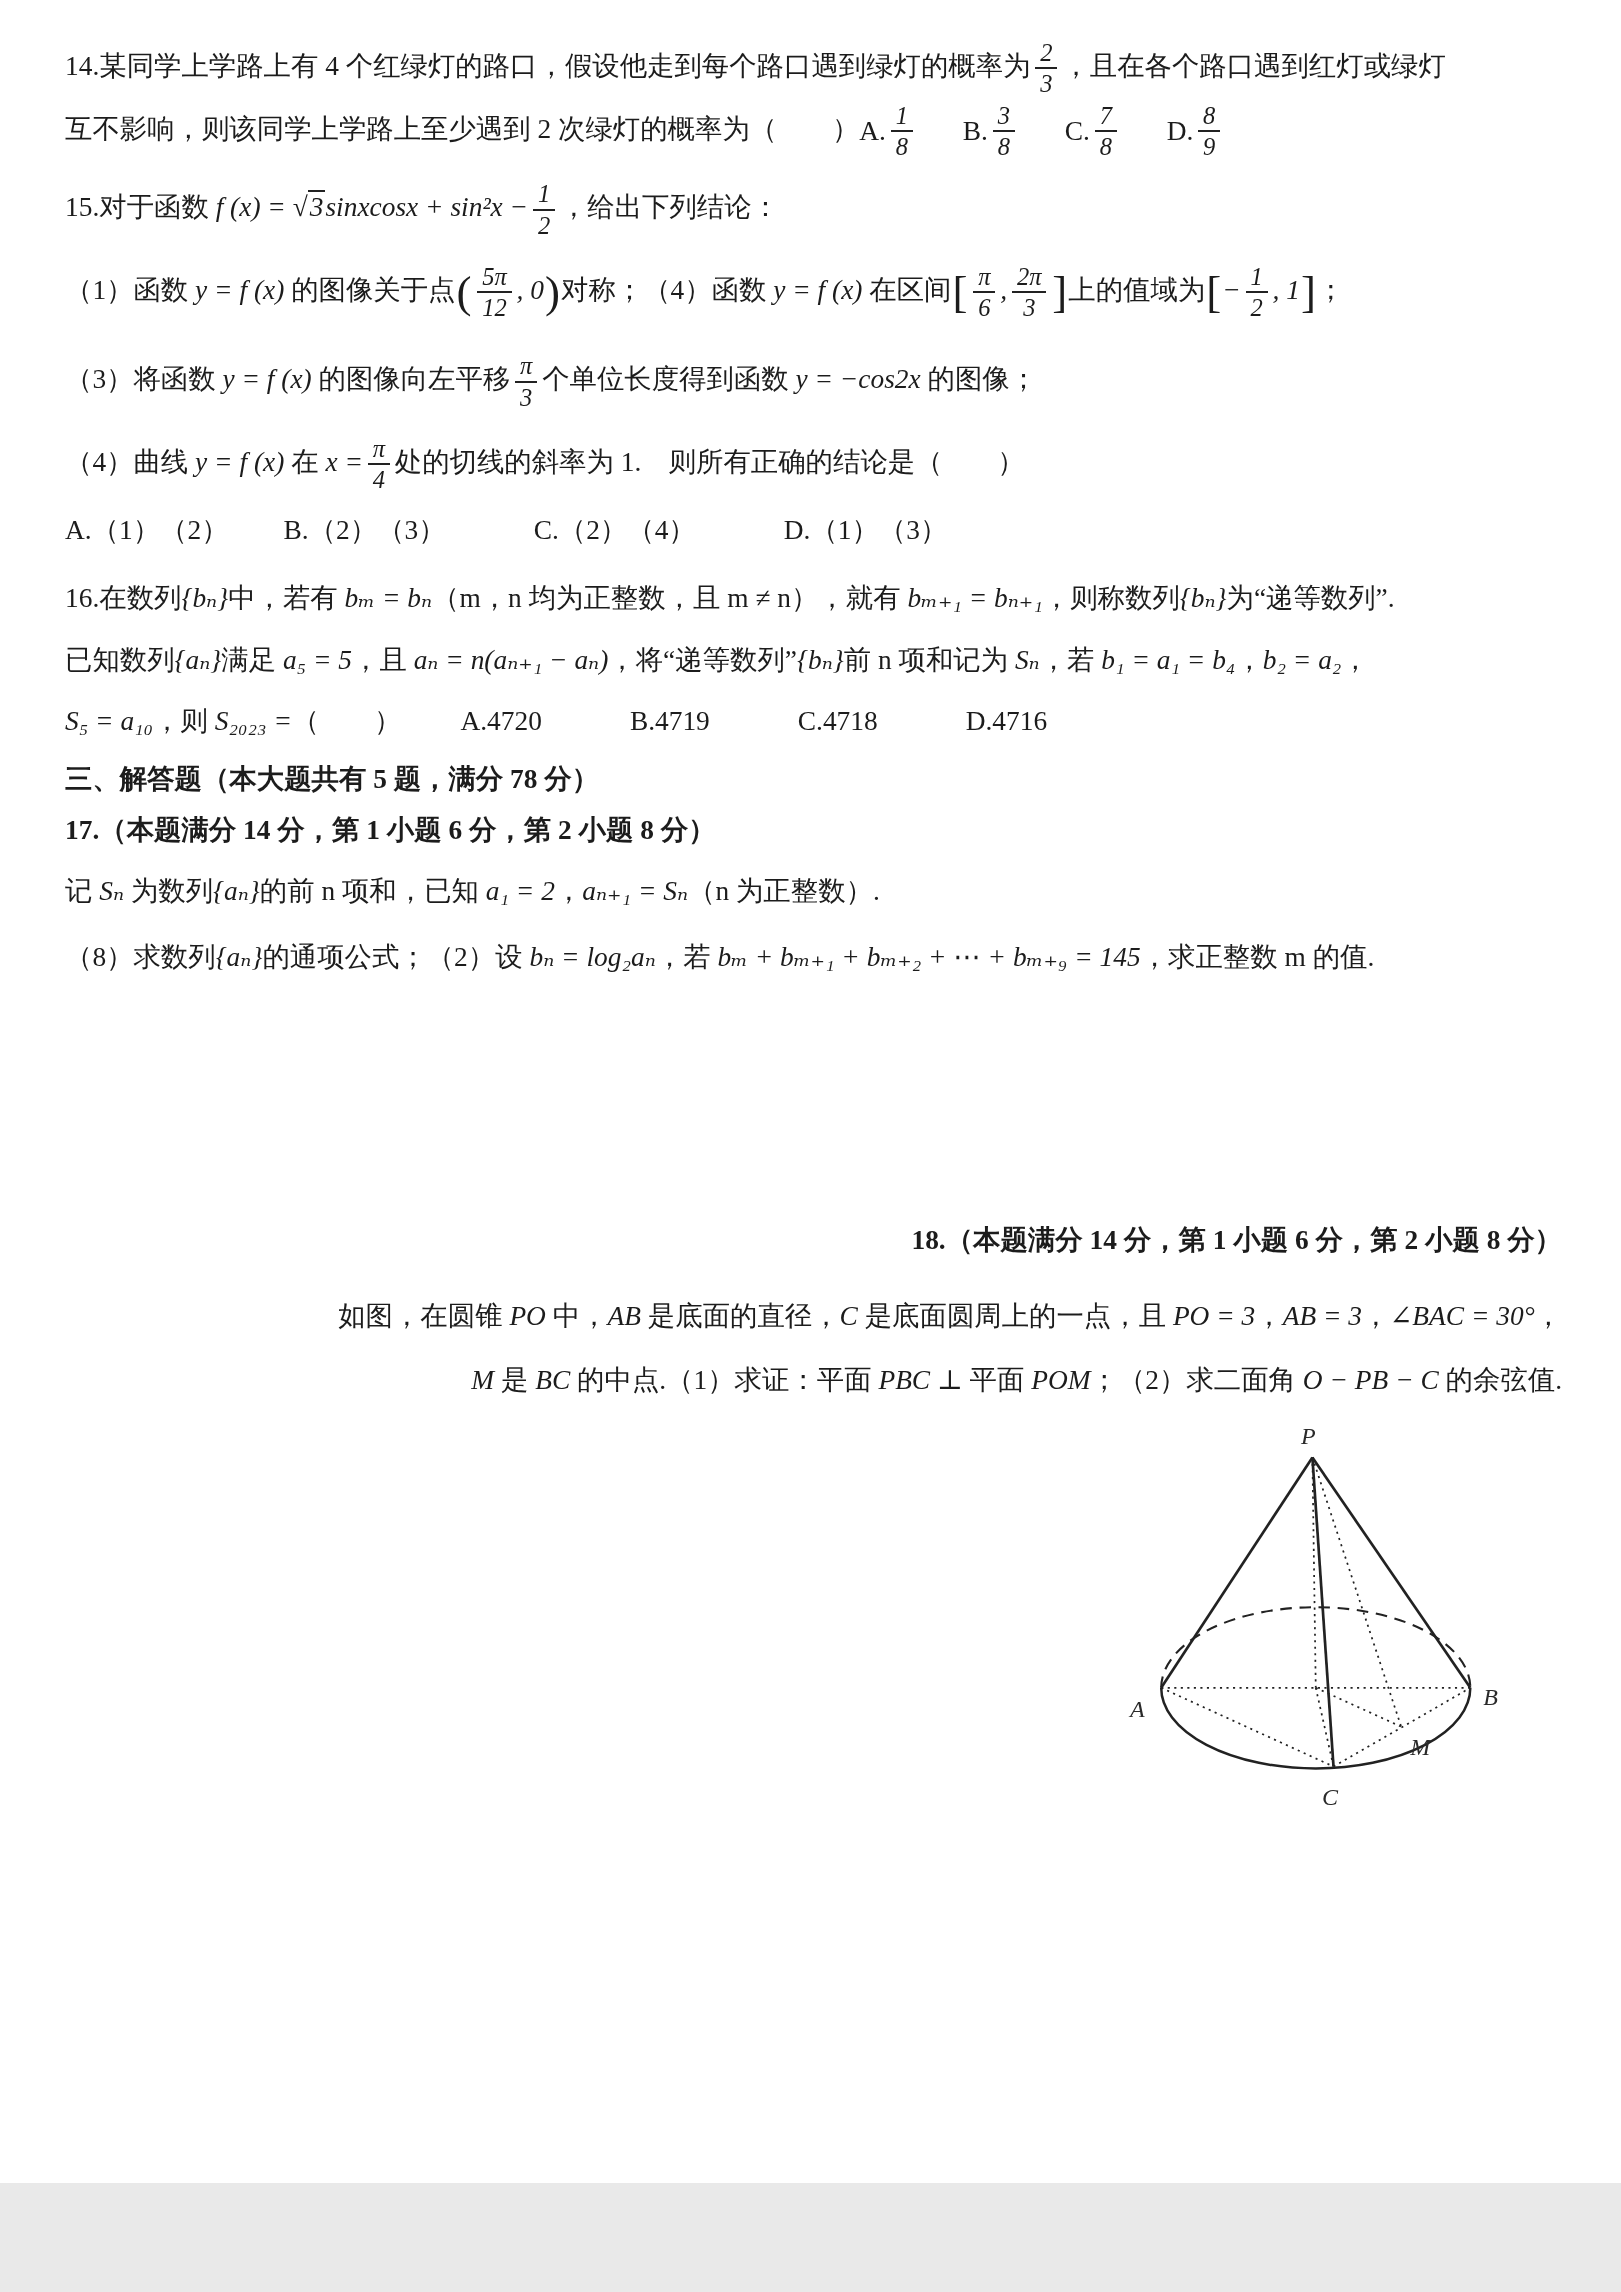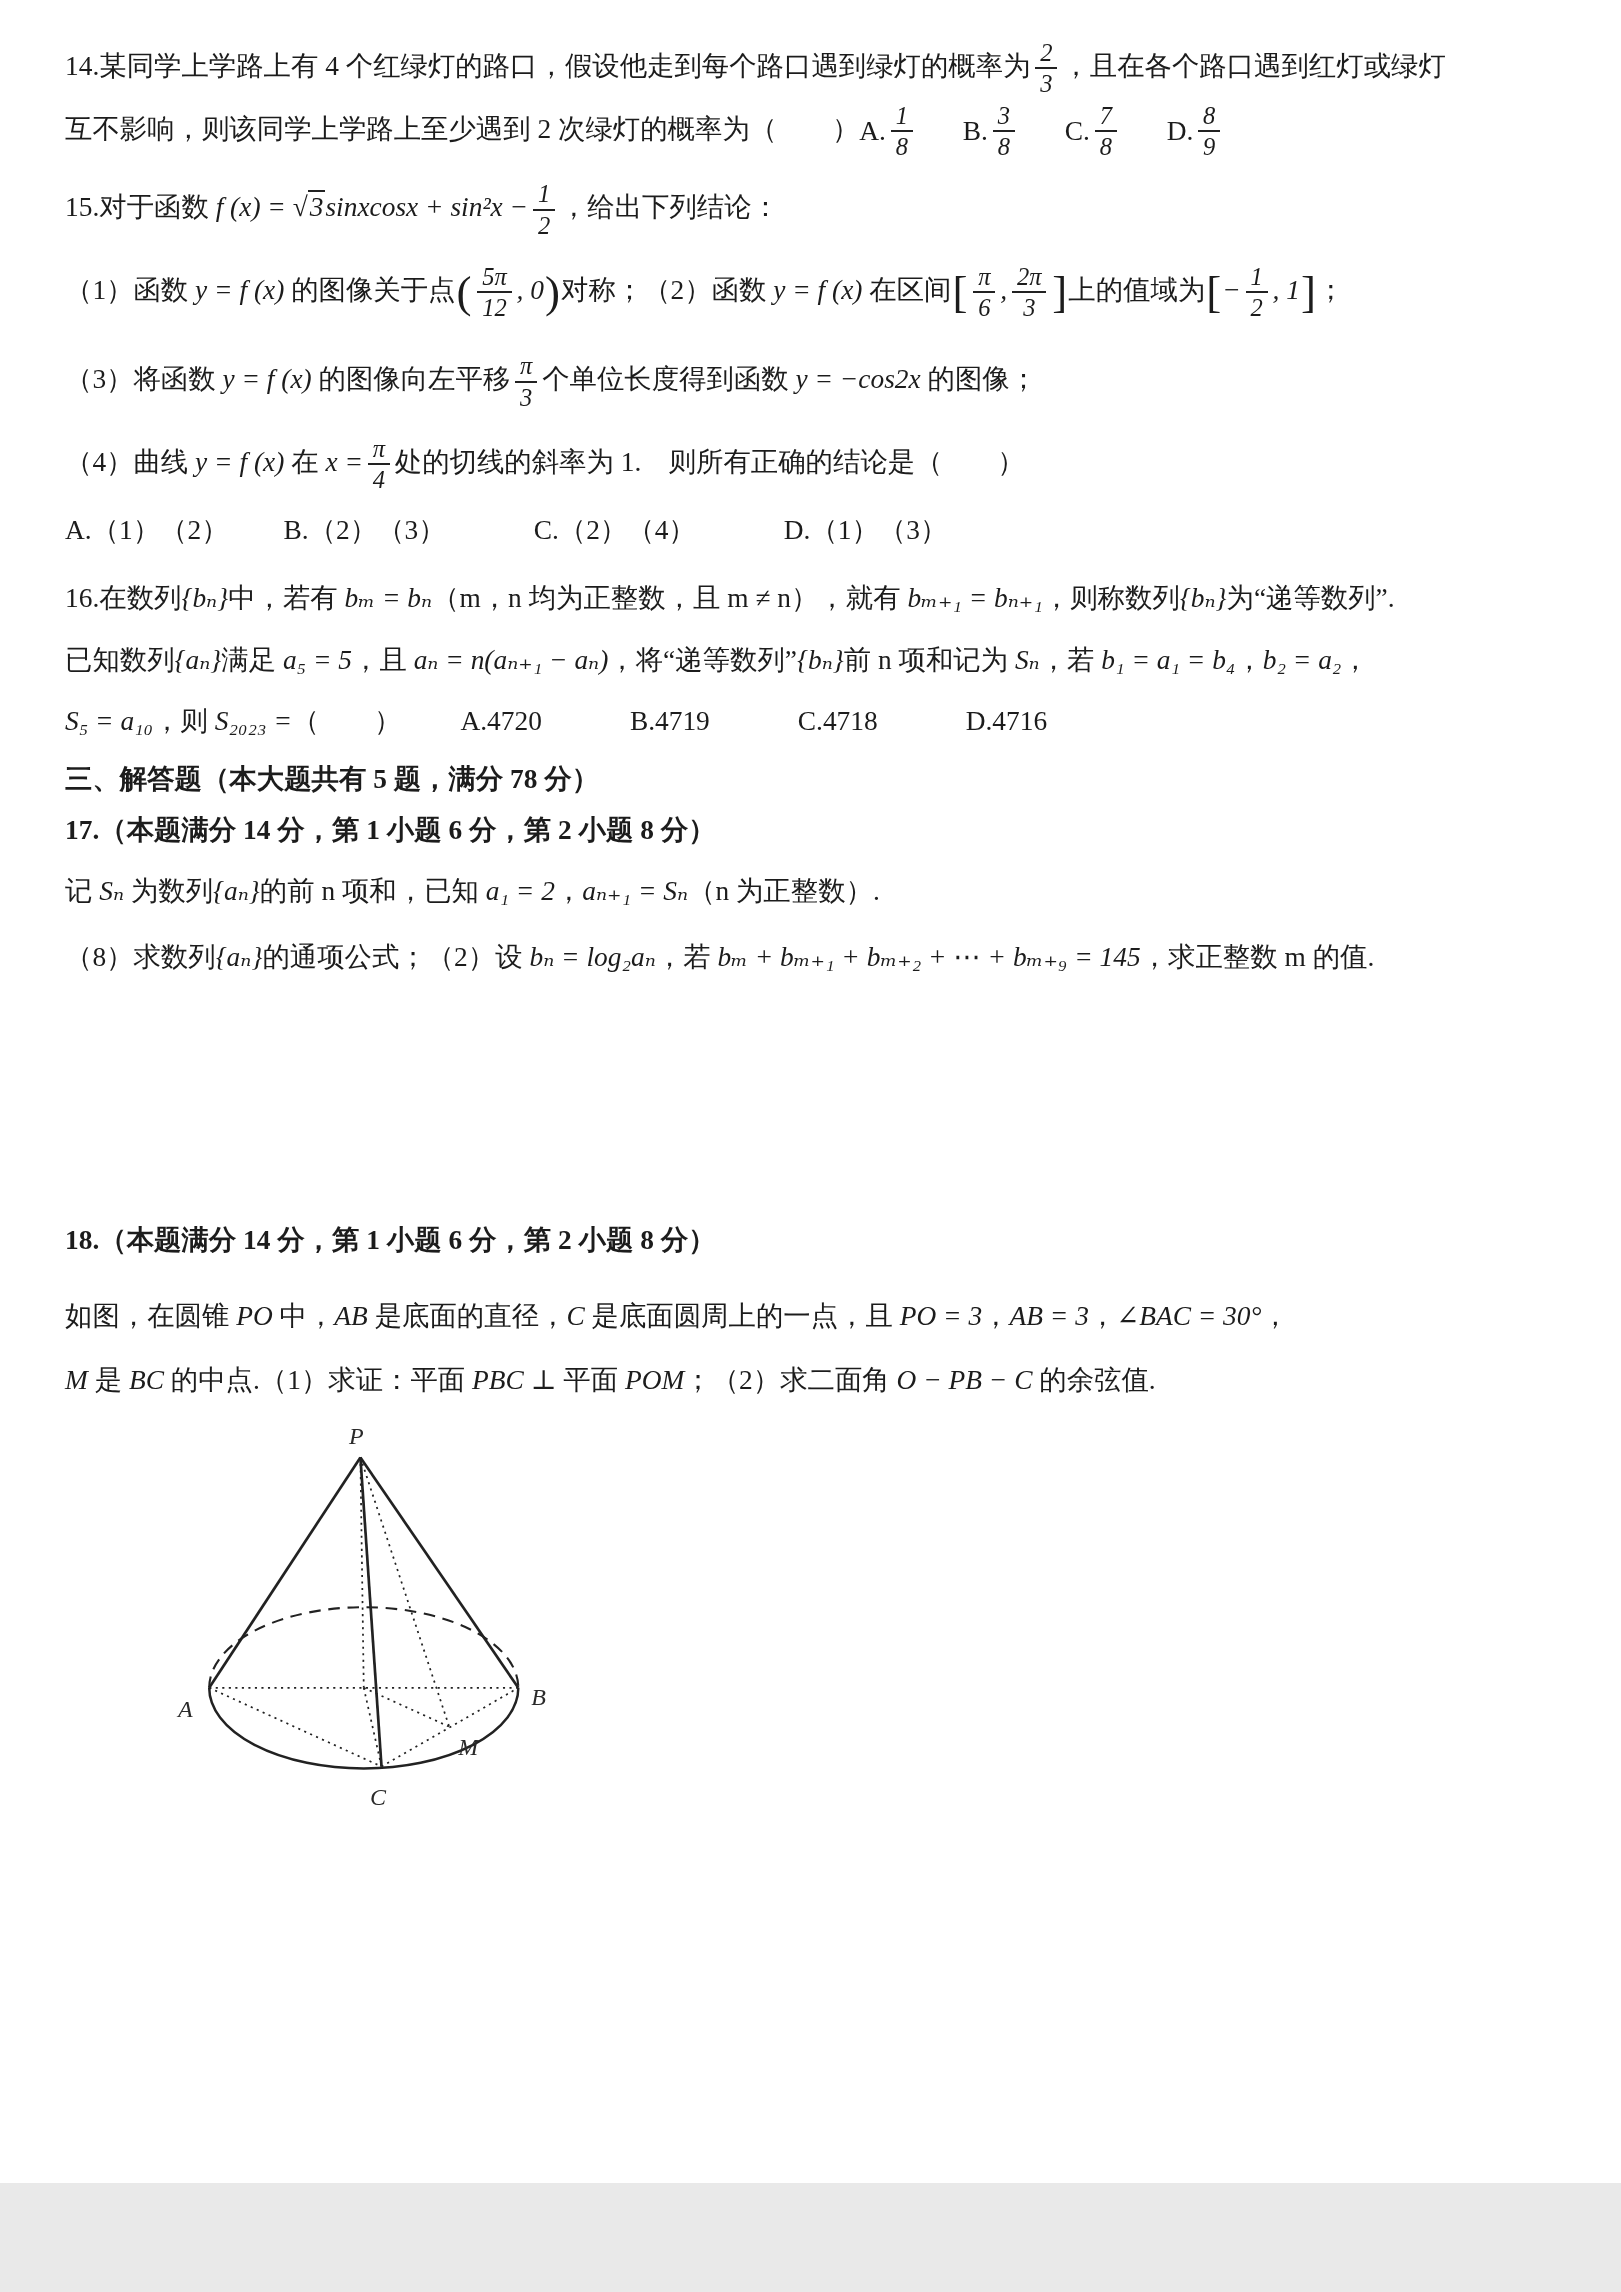--- a/index.html
+++ b/index.html
@@ -42,21 +42,21 @@
   #l15-i12{margin-bottom:31px;}
   #l15-i3{margin-bottom:23.5px;}
   #l15-i4{margin-bottom:17.6px;}
   #l15-opts{margin-bottom:29px;margin-top:13px;}
   #l16-1{margin-bottom:23.5px;}
   #l16-2{margin-bottom:23.5px;}
   #l16-3{margin-bottom:19.6px;}
   #sec3{margin-bottom:11.8px;}
   #l17-head{margin-bottom:23.5px;}
   #l17-1{margin-bottom:27.4px;}
-  #p18{margin-top:245px;}
+  #p18{margin-top:245px;text-align:right;}
   #l18-head{margin-bottom:37px;}
   #l18-1{margin-bottom:25.5px;}
   #l18-2{margin-bottom:15.7px;}
   .figure-wrap{margin-left:65px;margin-top:5.9px;}
   svg .solid{fill:none;stroke:#222;stroke-width:2.6;}
   svg .edge{fill:none;stroke:#222;stroke-width:2.8;}
   svg .dash{fill:none;stroke:#222;stroke-width:2.2;stroke-dasharray:12 8;}
   svg .dot{fill:none;stroke:#222;stroke-width:1.8;stroke-dasharray:2.2 4.6;}
   svg text{font-family:"Liberation Serif","DejaVu Serif",serif;font-style:italic;font-size:25px;fill:#2a2a2a;}
   .footer-motto{position:absolute;left:211px;top:2198px;font-size:22.5px;color:#222;}
@@ -110,21 +110,21 @@
     <div class="line" id="l15-head">
       <span>15.对于函数 </span><span class="m">f (x) = </span><span class="rt">√</span><span class="rt-arg">3</span><span class="m">sinxcosx + sin²x −</span><span class="frac">
           <span class="num">1</span>
           <span class="den">2</span>
         </span><span>，给出下列结论：</span>
     </div>
     <div class="line" id="l15-i12">
       <span>（1）函数 </span><span class="m">y = f (x)</span><span> 的图像关于点</span><span class="big">(</span><span class="frac">
           <span class="num">5π</span>
           <span class="den">12</span>
-        </span><span class="m">, 0</span><span class="big">)</span><span>对称；</span><span>（2）函数 </span><span class="m">y = f (x)</span><span> 在区间</span><span class="big">[</span><span class="frac">
+        </span><span class="m">, 0</span><span class="big">)</span><span>对称；</span><span>（4）函数 </span><span class="m">y = f (x)</span><span> 在区间</span><span class="big">[</span><span class="frac">
           <span class="num">π</span>
           <span class="den">6</span>
         </span><span class="m">,</span><span class="frac">
           <span class="num">2π</span>
           <span class="den">3</span>
         </span><span class="big">]</span><span>上的值域为</span><span class="big">[</span><span class="m">−</span><span class="frac">
           <span class="num">1</span>
           <span class="den">2</span>
         </span><span class="m">, 1</span><span class="big">]</span><span>；</span>
     </div>

